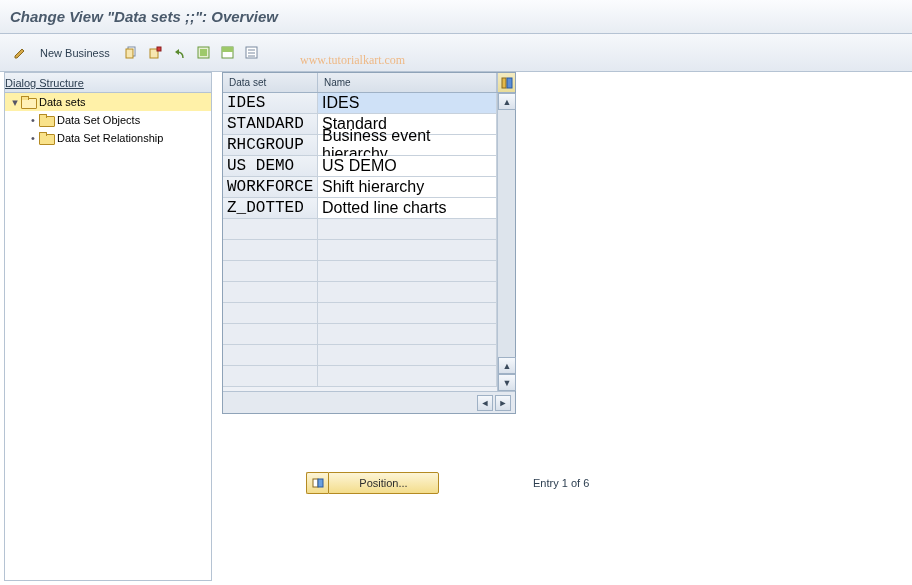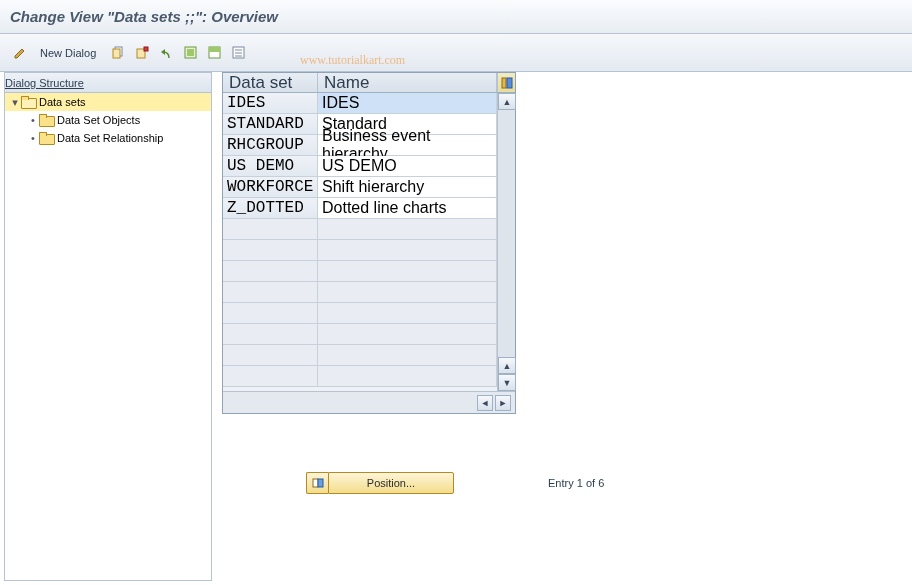--- a/index.html
+++ b/index.html
@@ -149,21 +149,21 @@
     
     .col-header-row {
       display:flex;
       height:20px;
       background:linear-gradient(#e8edf3,#d8e0ea);
       border-bottom:1px solid #9fb1c5;
     }
     .hcell {
       display:flex; align-items:center;
       padding-left:6px;
-      font-size:17px;
+      font-size:10px;
       color:#2c3e50;
       border-right:1px solid #b5c3d3;
       height:100%;
     }
     .hcell.c1{ width:95px; }
     .hcell.c2{ flex:1; }
     .config-cell{
       width:18px;
       display:flex;align-items:center;justify-content:center;
       border-left:1px solid #b5c3d3;
@@ -238,21 +238,21 @@
     .pos-icon{
       width:22px;height:22px;
       background:linear-gradient(#fdf5d6,#f3dd8c);
       border:1px solid #b48a22;
       display:flex;align-items:center;justify-content:center;
       font-size:11px;color:#5a4a12;
       border-right:none;
       border-radius:2px 0 0 2px;
     }
     .pos-btn{
-      width:126px;height:22px;
+      width:111px;height:22px;
       background:linear-gradient(#fdf5d6,#f3dd8c);
       border:1px solid #b48a22;
       border-radius:0 2px 2px 0;
       text-align:center;
       line-height:20px;
       font-size:11px;
       color:#2c2c2c;
       cursor:pointer;
     }
     .entry-lbl{
@@ -267,21 +267,21 @@
 <div class="title-band">
   <span>Change View "Data sets                    ;;": Overview</span>
 </div>
 
 <div class="toolbar">
   <span class="tb-btn">
     <svg width="14" height="14" viewBox="0 0 14 14">
         <path d="M2 10 L9 3 L11 5 L4 12 L2 12 Z" fill="#d6a94a" stroke="#8a6a1f" stroke-width="1"></path>
       </svg>
   </span>
-  <span class="new-entries">New Dialog</span>
+  <span class="new-entries">New Business</span>
   <span class="tb-btn">
     <svg width="13" height="13" viewBox="0 0 13 13">
         <rect x="3" y="1" width="7" height="9" fill="#fff" stroke="#7a8aa0"></rect>
         <rect x="1" y="3" width="7" height="9" fill="#f7e6b0" stroke="#b48a22"></rect>
       </svg>
   </span>
   <span class="tb-btn">
     <svg width="13" height="13" viewBox="0 0 13 13">
         <rect x="1" y="3" width="8" height="9" fill="#f7e6b0" stroke="#b48a22"></rect>
         <rect x="8" y="1" width="4" height="4" fill="#d43a3a" stroke="#8a1f1f"></rect>

